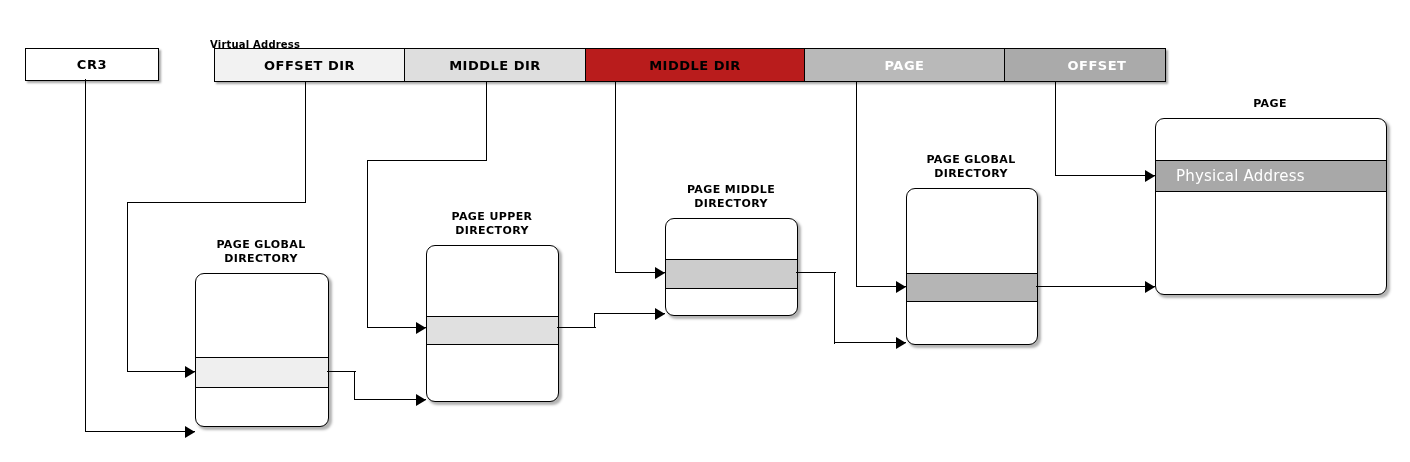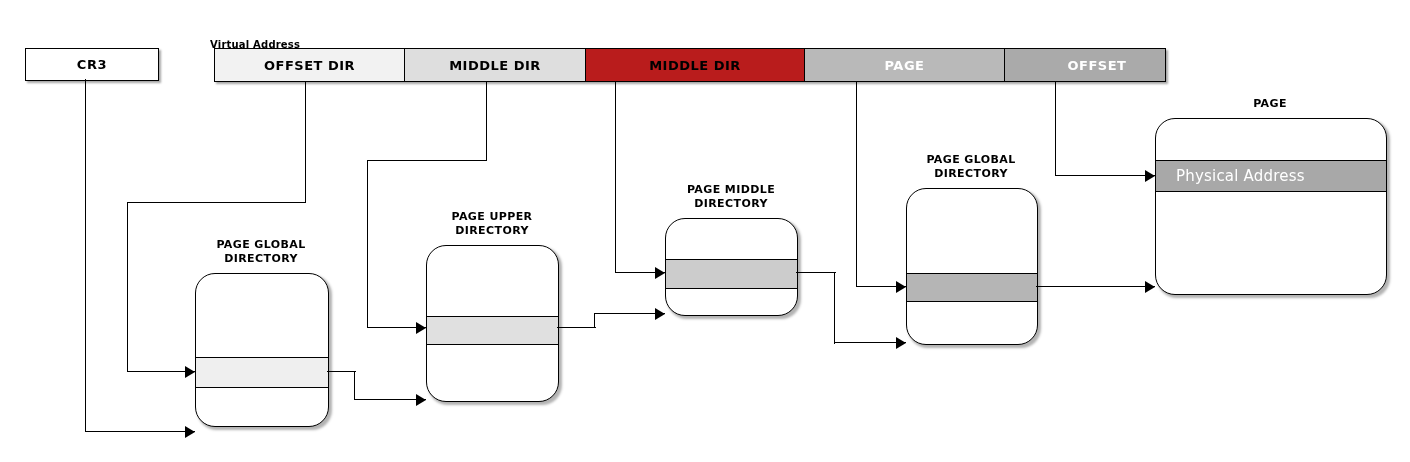--- a/index.html
+++ b/index.html
@@ -31,21 +31,21 @@
   .va-seg{
     height:100%;display:flex;align-items:center;justify-content:center;
     font-size:13px;font-weight:bold;letter-spacing:.5px;
     border-right:1px solid #000;box-sizing:border-box;
   }
   .va-seg:last-child{border-right:none;}
 
   
   .tbl{
     position:absolute;background:#ffffff;border:1.4px solid #000;
-    border-radius:20px;overflow:hidden;
+    border-radius:9px;overflow:hidden;
     box-shadow:2.5px 2.5px 2.5px rgba(0,0,0,.3);
   }
   .tbl .band{
     position:absolute;left:0;right:0;
     border-top:1.4px solid #000;border-bottom:1.4px solid #000;
     box-sizing:border-box;
   }
   .tbl .band.labeled{
     display:flex;align-items:center;
     padding-left:20px;color:#ffffff;font-size:15px;

